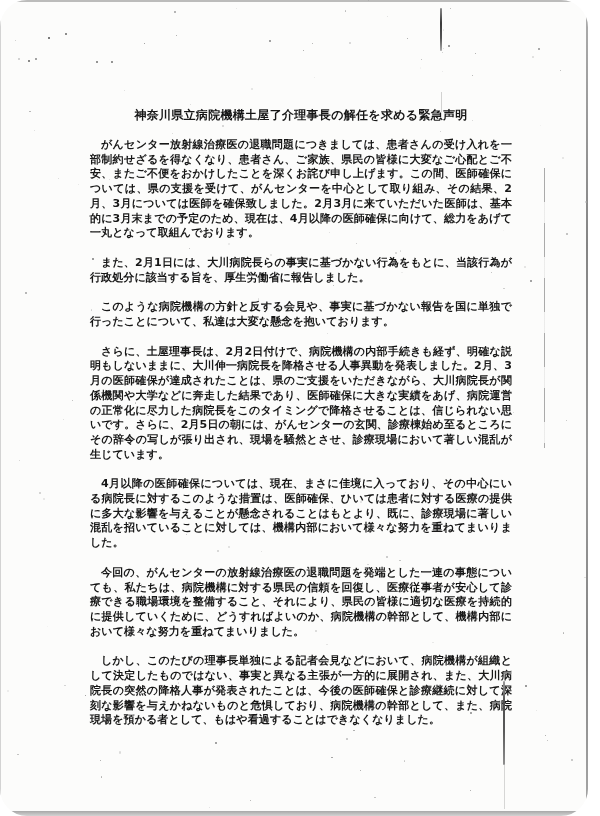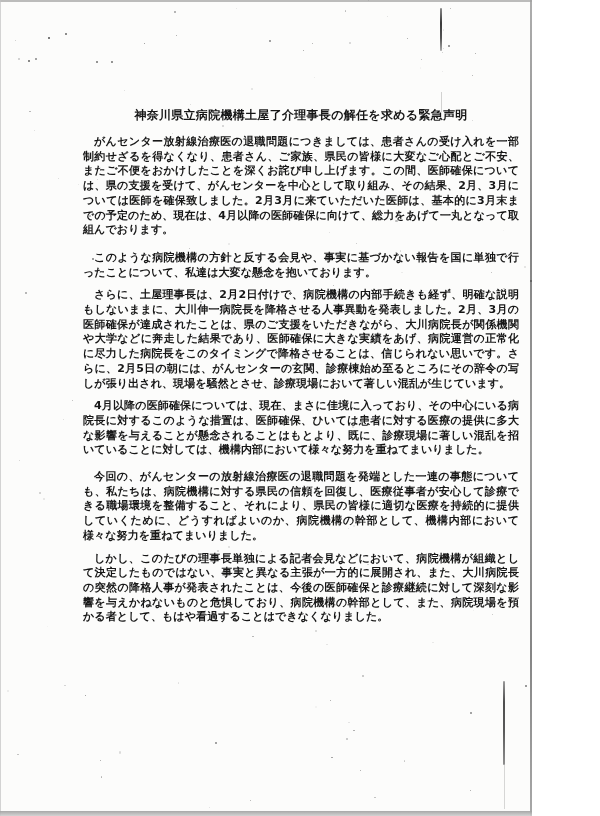--- a/index.html
+++ b/index.html
@@ -1,22 +1,23 @@
 <!DOCTYPE html>
 <html lang="ja"><head>
 <meta charset="utf-8">
 <style>
   html,body{margin:0;padding:0;background:#ffffff;}
   .page{
     position:relative;
-    width:532px;height:816px;
+    width:588px;height:816px;
     background:#fcfcfb;
     overflow:hidden;
     font-family:"DejaVu Sans",sans-serif;
     color:#1a1a1a;
+    border-radius:27px;
   }
   .content{
     position:absolute;
     left:75px;top:0;
     width:452px;
   }
   .title{
     margin:107px 0 0 0;
     font-size:12px;
     font-weight:700;
@@ -32,21 +33,21 @@
     font-weight:700;
     text-align:right;
     letter-spacing:1.5px;
     color:#161616;
   }
   .block{margin:0;}
   .block.b1{margin-top:12px;}
   .block.b2{margin-top:13px;}
   .block.b3{margin-top:12px;}
   .block p{
-    margin:8px;
+    margin:15px;
     font-size:11px;
     font-weight:700;
     line-height:14.7px;
     text-align:justify;
     text-justify:inter-character;
     text-indent:11px;
     letter-spacing:0.1px;
     color:#171717;
   }
   
@@ -95,20 +96,21 @@
 
   <div class="content">
     <h1 class="title">神奈川県立病院機構土屋了介理事長の解任を求める緊急声明</h1>
 
 
     <div class="block b1">
       <p>がんセンター放射線治療医の退職問題につきましては、患者さんの受け入れを一部制約せざるを得なくなり、患者さん、ご家族、県民の皆様に大変なご心配とご不安、またご不便をおかけしたことを深くお詫び申し上げます。この間、医師確保については、県の支援を受けて、がんセンターを中心として取り組み、その結果、2月、3月については医師を確保致しました。2月3月に来ていただいた医師は、基本的に3月末までの予定のため、現在は、4月以降の医師確保に向けて、総力をあげて一丸となって取組んでおります。</p>
     </div>
 
     <div class="block b2">
+      <p>また、2月1日には、大川病院長らの事実に基づかない行為をもとに、当該行為が行政処分に該当する旨を、厚生労働省に報告しました。</p>
       <p>このような病院機構の方針と反する会見や、事実に基づかない報告を国に単独で行ったことについて、私達は大変な懸念を抱いております。</p>
       <p>さらに、土屋理事長は、2月2日付けで、病院機構の内部手続きも経ず、明確な説明もしないままに、大川伸一病院長を降格させる人事異動を発表しました。2月、3月の医師確保が達成されたことは、県のご支援をいただきながら、大川病院長が関係機関や大学などに奔走した結果であり、医師確保に大きな実績をあげ、病院運営の正常化に尽力した病院長をこのタイミングで降格させることは、信じられない思いです。さらに、2月5日の朝には、がんセンターの玄関、診療棟始め至るところにその辞令の写しが張り出され、現場を騒然とさせ、診療現場において著しい混乱が生じています。</p>
       <p>4月以降の医師確保については、現在、まさに佳境に入っており、その中心にいる病院長に対するこのような措置は、医師確保、ひいては患者に対する医療の提供に多大な影響を与えることが懸念されることはもとより、既に、診療現場に著しい混乱を招いていることに対しては、機構内部において様々な努力を重ねてまいりました。</p>
     </div>
 
     <div class="block b3">
       <p>今回の、がんセンターの放射線治療医の退職問題を発端とした一連の事態についても、私たちは、病院機構に対する県民の信頼を回復し、医療従事者が安心して診療できる職場環境を整備すること、それにより、県民の皆様に適切な医療を持続的に提供していくために、どうすればよいのか、病院機構の幹部として、機構内部において様々な努力を重ねてまいりました。</p>
       <p>しかし、このたびの理事長単独による記者会見などにおいて、病院機構が組織として決定したものではない、事実と異なる主張が一方的に展開され、また、大川病院長の突然の降格人事が発表されたことは、今後の医師確保と診療継続に対して深刻な影響を与えかねないものと危惧しており、病院機構の幹部として、また、病院現場を預かる者として、もはや看過することはできなくなりました。</p>
     </div>
   </div>

